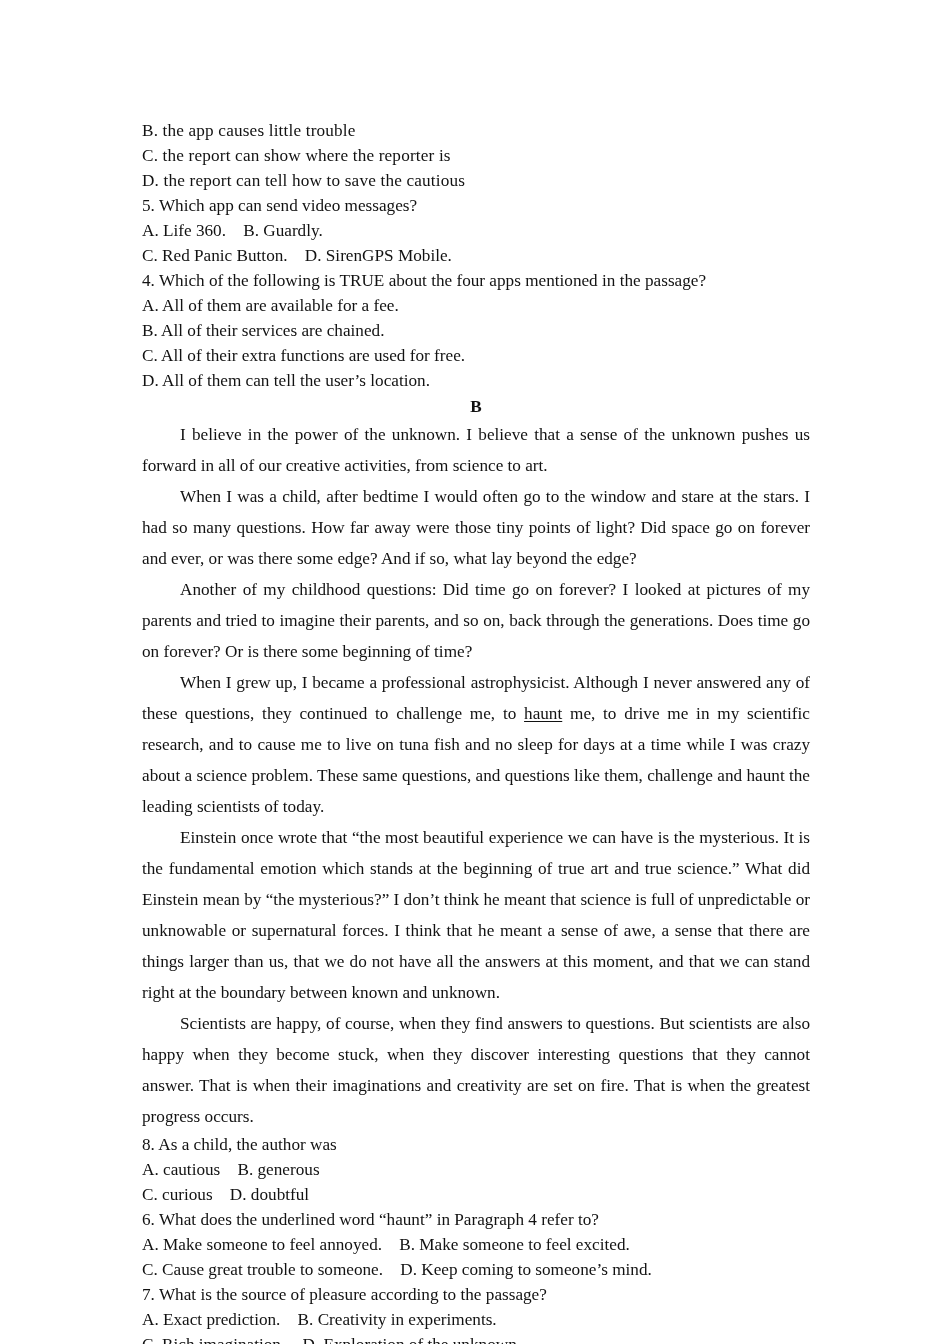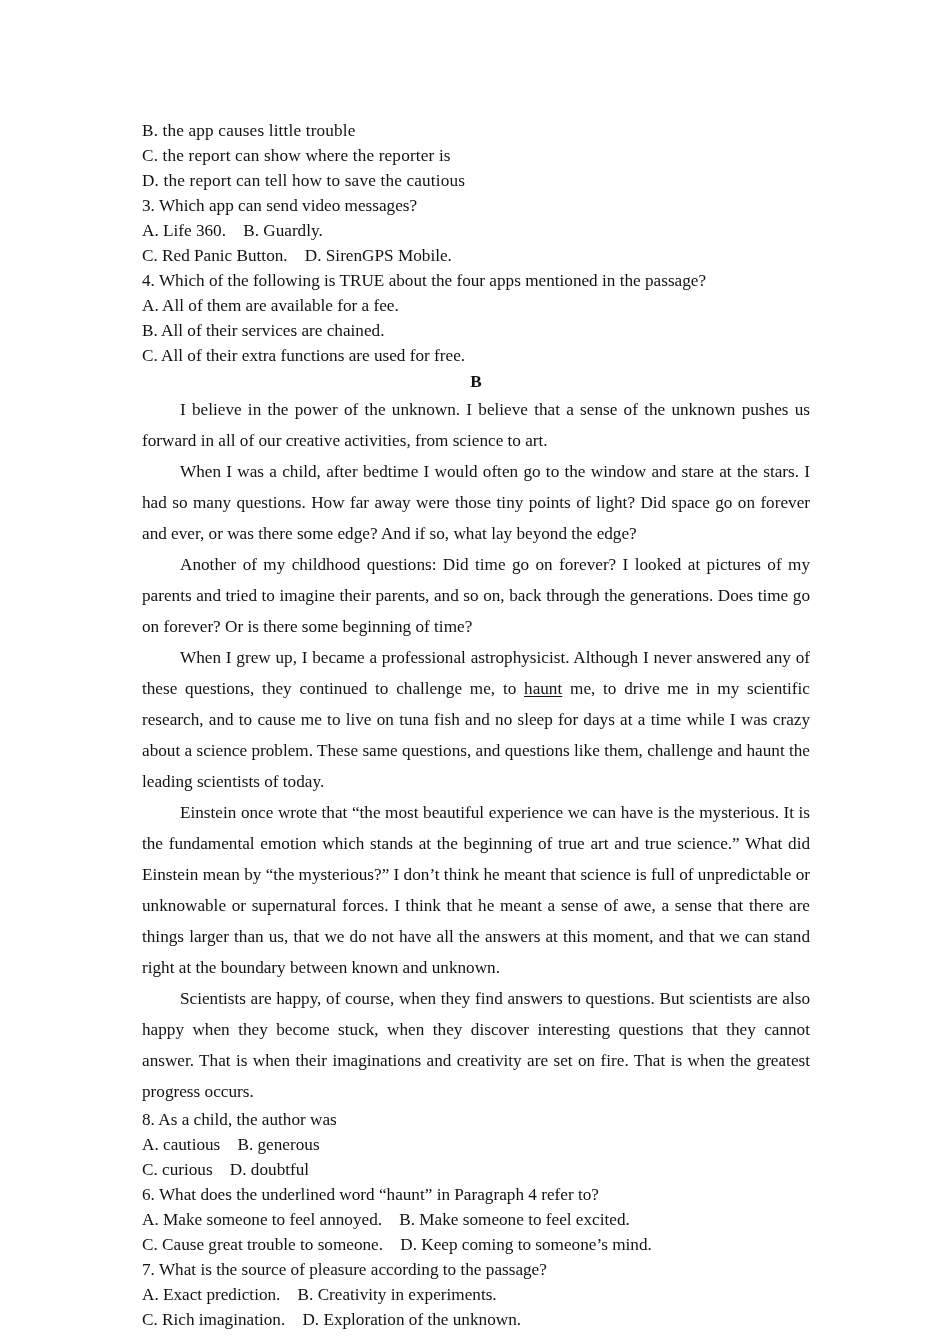--- a/index.html
+++ b/index.html
@@ -60,28 +60,29 @@
 </head>
 <body>
 
 <div class="page">
   <div class="content">
 
     <div class="line">B. the app causes little trouble</div>
     <div class="line">C. the report can show where the reporter is</div>
     <div class="line">D. the report can tell how to save the cautious</div>
 
-    <div class="qline">3. Which app can send video messages?</div>
+    <div class="qline">5. Which app can send video messages?</div>
     <div class="qline">A. Life 360.    B. Guardly.</div>
     <div class="qline">C. Red Panic Button.    D. SirenGPS Mobile.</div>
 
     <div class="qline">4. Which of the following is TRUE about the four apps mentioned in the passage?</div>
     <div class="qline">A. All of them are available for a fee.</div>
     <div class="qline">B. All of their services are chained.</div>
     <div class="qline">C. All of their extra functions are used for free.</div>
+    <div class="qline">D. All of them can tell the user’s location.</div>
 
     <div class="section-head">B</div>
 
     <p class="para">I believe in the power of the unknown. I believe that a sense of the unknown pushes us forward in all of our creative activities, from science to art.</p>
     <p class="para">When I was a child, after bedtime I would often go to the window and stare at the stars. I had so many questions. How far away were those tiny points of light? Did space go on forever and ever, or was there some edge? And if so, what lay beyond the edge?</p>
     <p class="para">Another of my childhood questions: Did time go on forever? I looked at pictures of my parents and tried to imagine their parents, and so on, back through the generations. Does time go on forever? Or is there some beginning of time?</p>
 
     <p class="para"><span>When I grew up, I became a professional astrophysicist. Although I never answered any of these questions, they continued to challenge me, to </span><u>haunt</u><span> me, to drive me in my scientific research, and to cause me to live on tuna fish and no sleep for days at a time while I was crazy about a science problem. These same questions, and questions like them, challenge and haunt the leading scientists of today.</span></p>
 
     <p class="para">Einstein once wrote that “the most beautiful experience we can have is the mysterious. It is the fundamental emotion which stands at the beginning of true art and true science.” What did Einstein mean by “the mysterious?” I don’t think he meant that science is full of unpredictable or unknowable or supernatural forces. I think that he meant a sense of awe, a sense that there are things larger than us, that we do not have all the answers at this moment, and that we can stand right at the boundary between known and unknown.</p>

